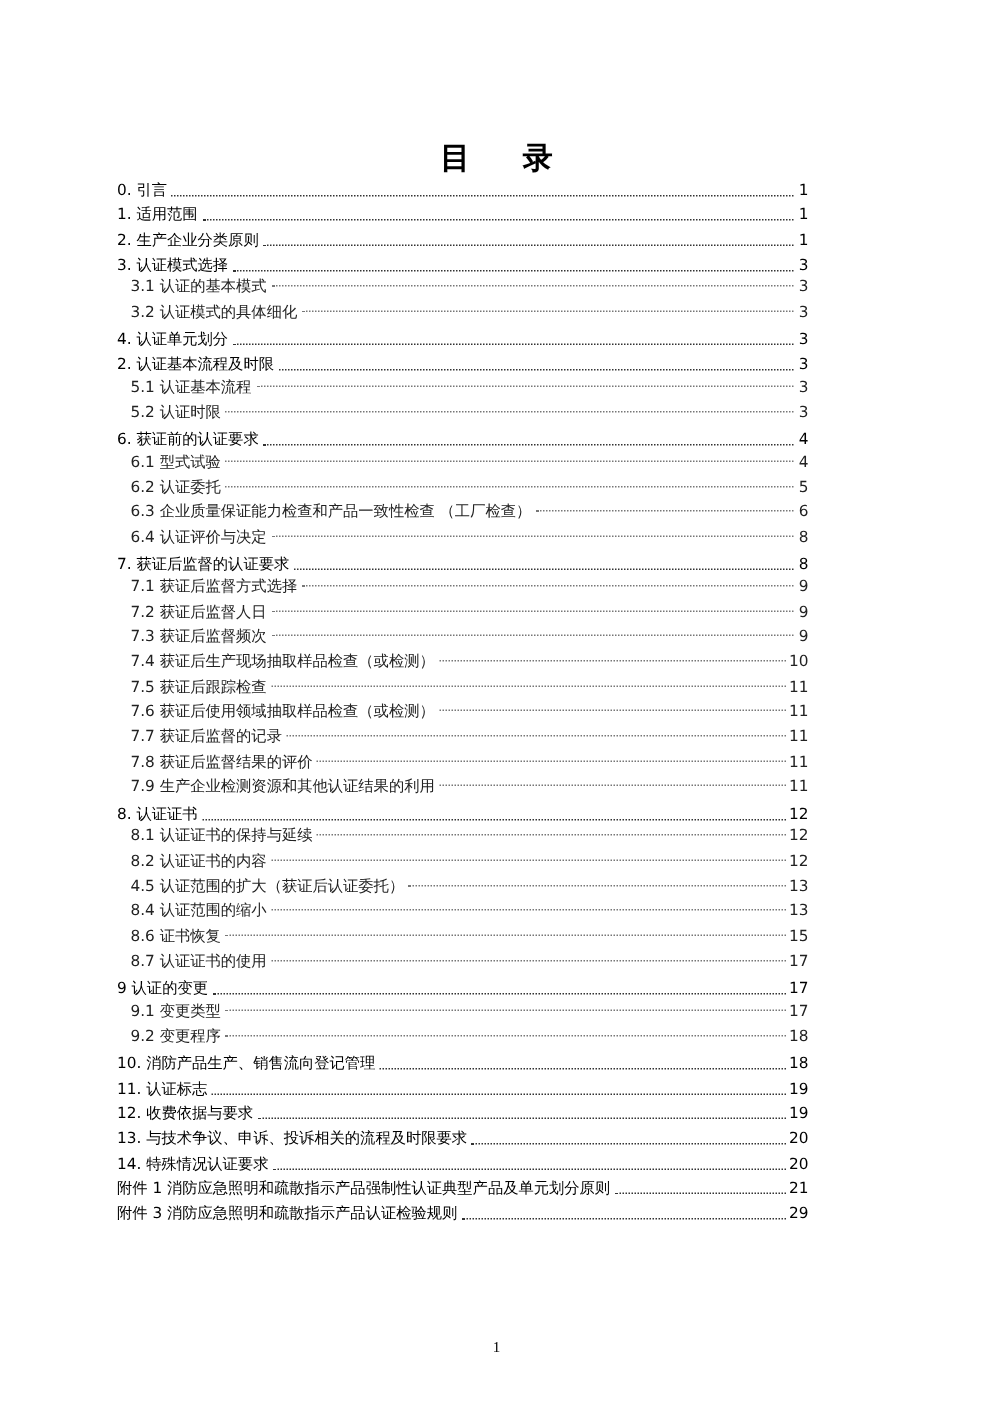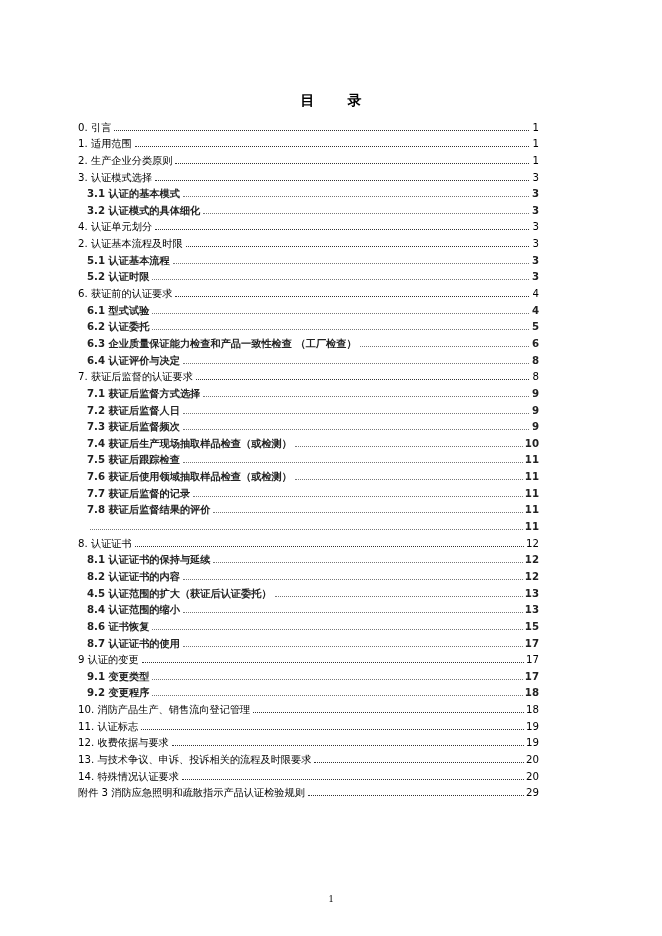--- a/index.html
+++ b/index.html
@@ -1,25 +1,25 @@
 <!DOCTYPE html>
 <html><head>
 <meta charset="utf-8">
 <style>
   html, body { margin: 0; padding: 0; background: #ffffff; }
   body { width: 662px; height: 936px; position: relative; overflow: hidden;
          font-family: "DejaVu Sans", "Liberation Sans", sans-serif; color: #000; }
   .page { position: absolute; left: 0; top: 0; width: 662px; height: 936px; background: #fff; }
   .title { position: absolute; top: 92px; left: 0; width: 662px; text-align: center;
-           font-size: 14px; font-weight: bold; letter-spacing: 14px; text-indent: 14px; }
+           font-size: 20px; font-weight: bold; letter-spacing: 14px; text-indent: 14px; }
   .toc { position: absolute; left: 78px; top: 117px; width: 461px; }
   .row { display: flex; align-items: flex-end; height: 16.65px; font-size: 10.2px; line-height: 13px;
          white-space: nowrap; }
   .row.l1 { font-weight: normal; }
-  .row.l2 { padding-left: 9px; font-weight: bold; color: #222; }
+  .row.l2 { padding-left: 9px; font-weight: normal; color: #222; align-items: center; }
   .row .label { flex: 0 0 auto; }
   .row .leader { flex: 1 1 auto; border-bottom: 1px dotted #333; margin: 0 2px 3px 3px; height: 1px; }
   .row.l2 .leader { border-bottom-color: #777; }
   .row .pg { flex: 0 0 auto; text-align: right; min-width: 8px; }
   .footer { position: absolute; top: 893px; left: 0; width: 662px; text-align: center;
             font-family: "Liberation Serif", serif; font-size: 10px; }
 </style>
 </head>
 <body>
 
@@ -140,20 +140,21 @@
         <span class="label">7.7 获证后监督的记录</span>
         <span class="leader"></span>
         <span class="pg">11</span>
       </div>
       <div class="row l2">
         <span class="label">7.8 获证后监督结果的评价</span>
         <span class="leader"></span>
         <span class="pg">11</span>
       </div>
       <div class="row l2">
+        <span class="label">7.9 生产企业检测资源和其他认证结果的利用</span>
         <span class="leader"></span>
         <span class="pg">11</span>
       </div>
       <div class="row l1">
         <span class="label">8. 认证证书</span>
         <span class="leader"></span>
         <span class="pg">12</span>
       </div>
       <div class="row l2">
         <span class="label">8.1 认证证书的保持与延续</span>
@@ -217,20 +218,25 @@
       </div>
       <div class="row l1">
         <span class="label">13. 与技术争议、申诉、投诉相关的流程及时限要求</span>
         <span class="leader"></span>
         <span class="pg">20</span>
       </div>
       <div class="row l1">
         <span class="label">14. 特殊情况认证要求</span>
         <span class="leader"></span>
         <span class="pg">20</span>
+      </div>
+      <div class="row l1">
+        <span class="label">附件 1 消防应急照明和疏散指示产品强制性认证典型产品及单元划分原则</span>
+        <span class="leader"></span>
+        <span class="pg">21</span>
       </div>
       <div class="row l1">
         <span class="label">附件 3 消防应急照明和疏散指示产品认证检验规则</span>
         <span class="leader"></span>
         <span class="pg">29</span>
       </div>
     </div>
   <div class="footer">1</div>
 </div>
 

